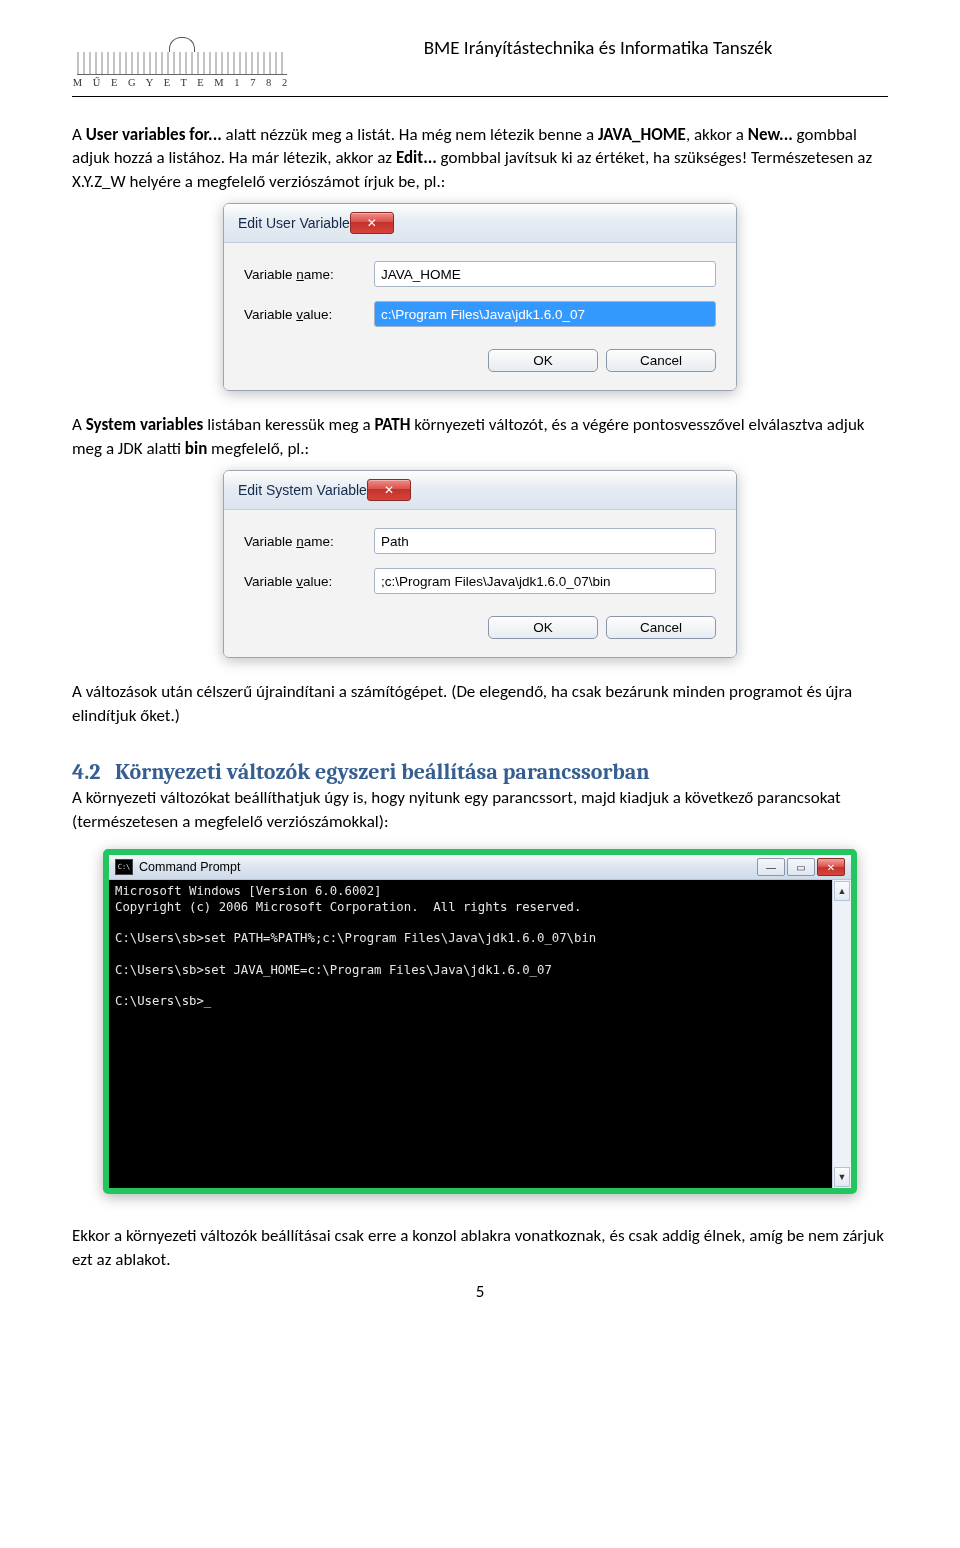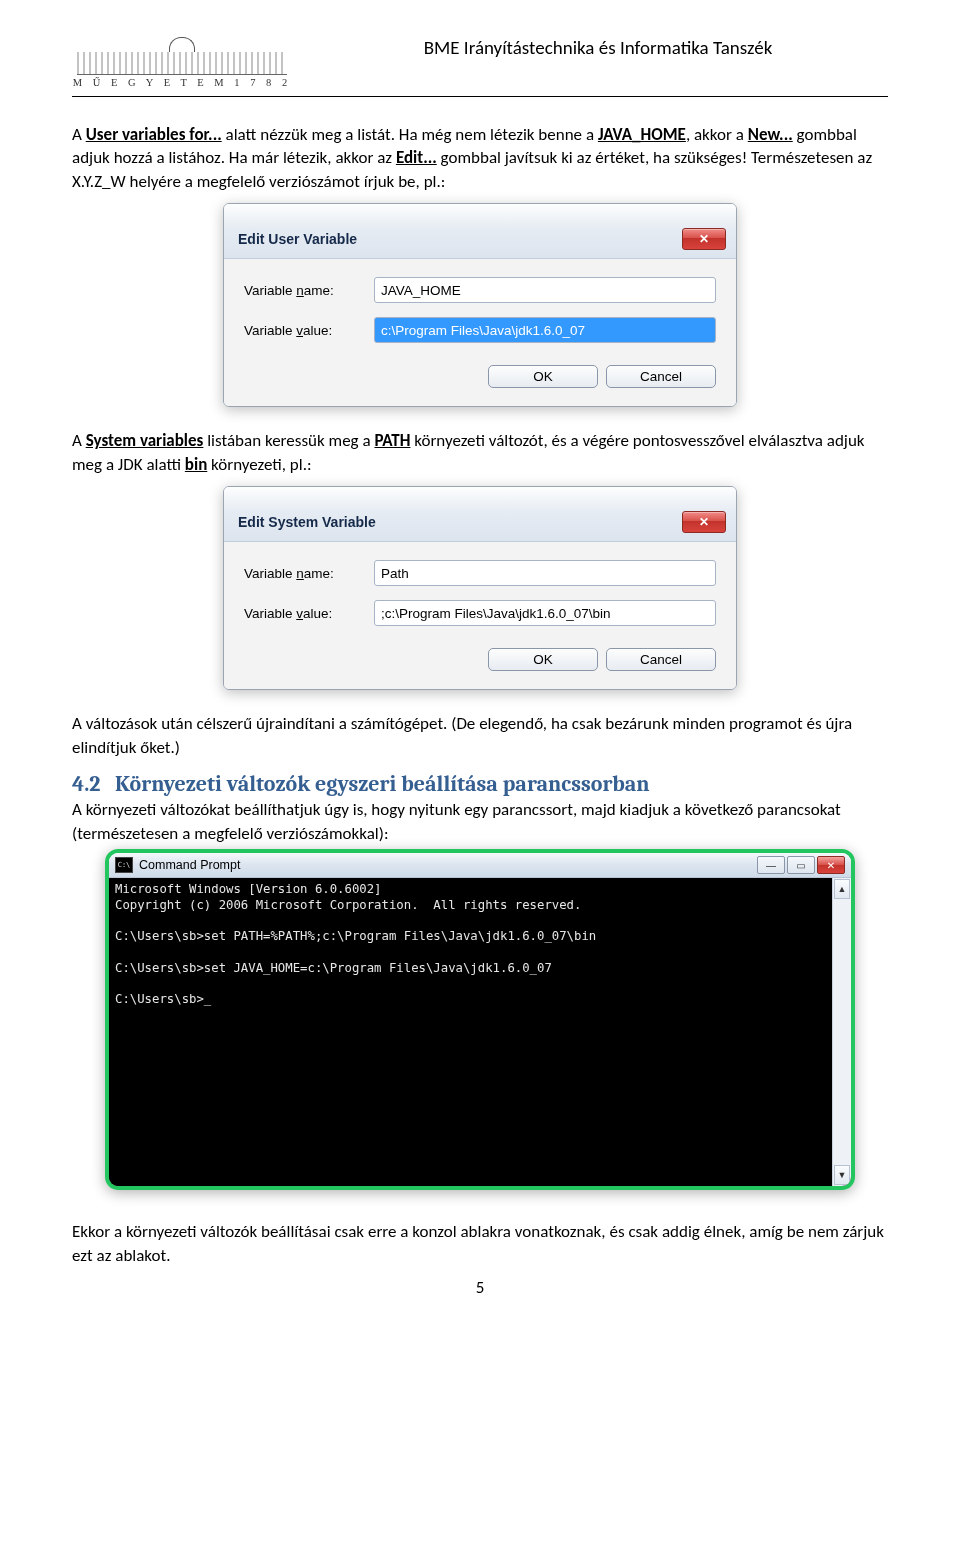--- a/index.html
+++ b/index.html
@@ -69,40 +69,38 @@
     display: flex;
     justify-content: space-between;
   }
   hr.header-rule {
     border: none;
     border-top: 1.4px solid #000;
     margin: 4px 0 26px 0;
   }
   p { margin: 0 0 4px 0; line-height: 1.38; }
   .para-block { margin-bottom: 4px; }
-  .bold { font-weight: bold; text-decoration: underline; }
+  .bold { font-weight: bold; }
   .dialog {
     width: 512px;
     margin: 10px auto 22px auto;
     border: 1px solid #9aa5b1;
     border-radius: 6px;
     background: linear-gradient(#f4f7fb, #e9eef5);
     box-shadow: 0 3px 14px rgba(0,0,0,0.25);
     font-family: "Segoe UI", Arial, sans-serif;
     font-size: 13.5px;
     overflow: hidden;
   }
   .dlg-title {
     background: linear-gradient(#fdfefe, #e6ecf3 45%, #dce4ee);
     border-bottom: 1px solid #c3ccda;
-    padding: 24px 10px 8px 14px;
-    display: flex;
-    justify-content: space-between;
+    padding: 8px 10px 8px 14px;
+    display: flex;
     align-items: center;
-    font-weight: bold;
   }
   .dlg-title-text { color: #15294a; font-size: 14px; }
   .dlg-close {
     width: 42px; height: 20px;
     background: linear-gradient(#f08b87, #d9514b 45%, #c2322b 46%, #d8433c);
     border: 1px solid #8c2a24;
     border-radius: 3px;
     color: #fff;
     font-size: 12px;
     display: flex; align-items: center; justify-content: center;
@@ -138,28 +136,28 @@
     border: 1px solid #8a96a9;
     border-radius: 5px;
     background: linear-gradient(#fdfdfd, #e7ecf1);
     font-size: 13.5px;
     box-shadow: inset 0 1px 0 rgba(255,255,255,0.7);
   }
   .section-heading {
     color: #365f91;
     font-family: Cambria, Georgia, serif;
     font-size: 22px;
-    margin: 12px 0 1px 0;
+    margin: 32px 0 1px 0;
     font-weight: bold;
   }
   .cmd-window {
     width: 742px;
-    margin: 4px auto 20px auto;
-    border: 4px solid #22c55e;
-    border-radius: 13px;
+    margin: 16px auto 20px auto;
+    border: 6px solid #22c55e;
+    border-radius: 5px;
     overflow: hidden;
     box-shadow: 0 3px 14px rgba(0,0,0,0.3);
     font-family: "Segoe UI", Arial, sans-serif;
   }
   .cmd-titlebar {
     background: linear-gradient(#f6f9fc, #dde6f0 45%, #cfdbe9);
     border-bottom: 1px solid #b8c4d6;
     display: flex;
     justify-content: space-between;
     align-items: center;
@@ -258,21 +256,21 @@
         <input class="dlg-input sel" value="c:\Program Files\Java\jdk1.6.0_07" style="">
       </div>
       <div class="dlg-buttons">
         <div class="dlg-btn">OK</div>
         <div class="dlg-btn">Cancel</div>
       </div>
     </div>
   </div>
 
   <p class="para-block">
-    <span>A </span><span class="bold">System variables</span><span> listában keressük meg a </span><span class="bold">PATH</span><span> környezeti változót, és a végére pontosvesszővel elválasztva adjuk meg a JDK alatti </span><span class="bold">bin</span><span> környezeti, pl.:</span>
+    <span>A </span><span class="bold">System variables</span><span> listában keressük meg a </span><span class="bold">PATH</span><span> környezeti változót, és a végére pontosvesszővel elválasztva adjuk meg a JDK alatti </span><span class="bold">bin</span><span> megfelelő, pl.:</span>
   </p>
 
   <div class="dialog">
     <div class="dlg-title">
       <span class="dlg-title-text">Edit System Variable</span>
       <div class="dlg-close">✕</div>
     </div>
     <div class="dlg-body">
       <div class="dlg-row">
         <div class="dlg-label">

